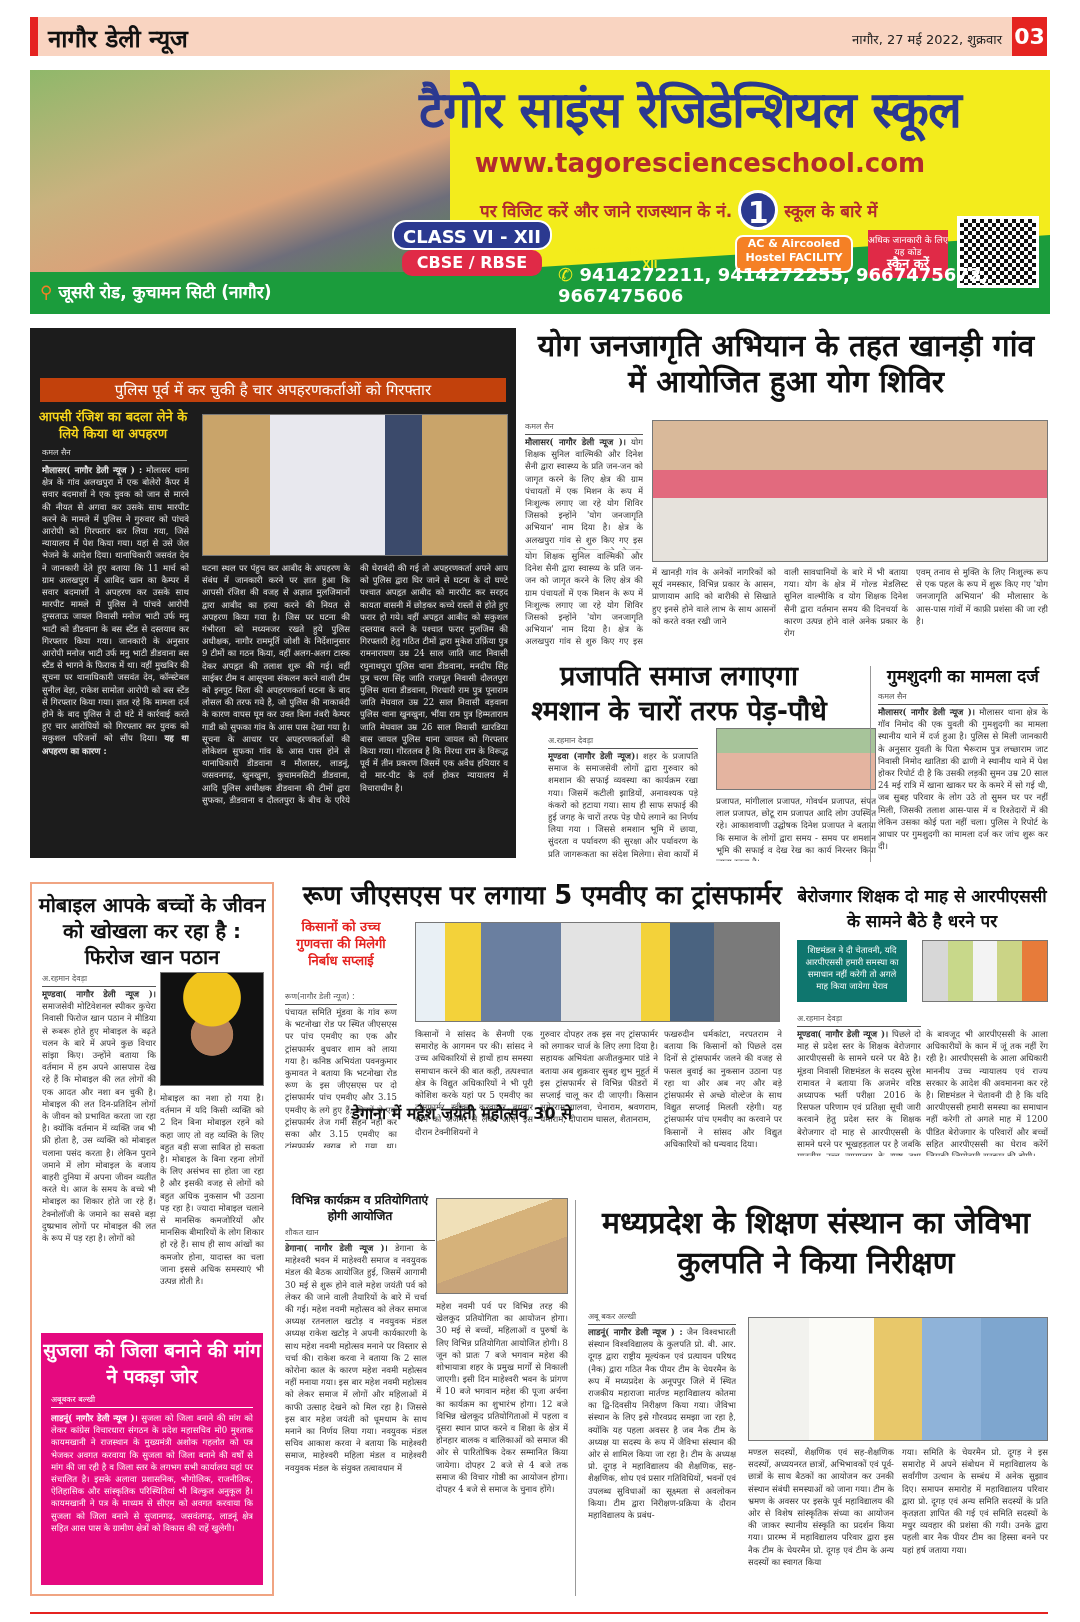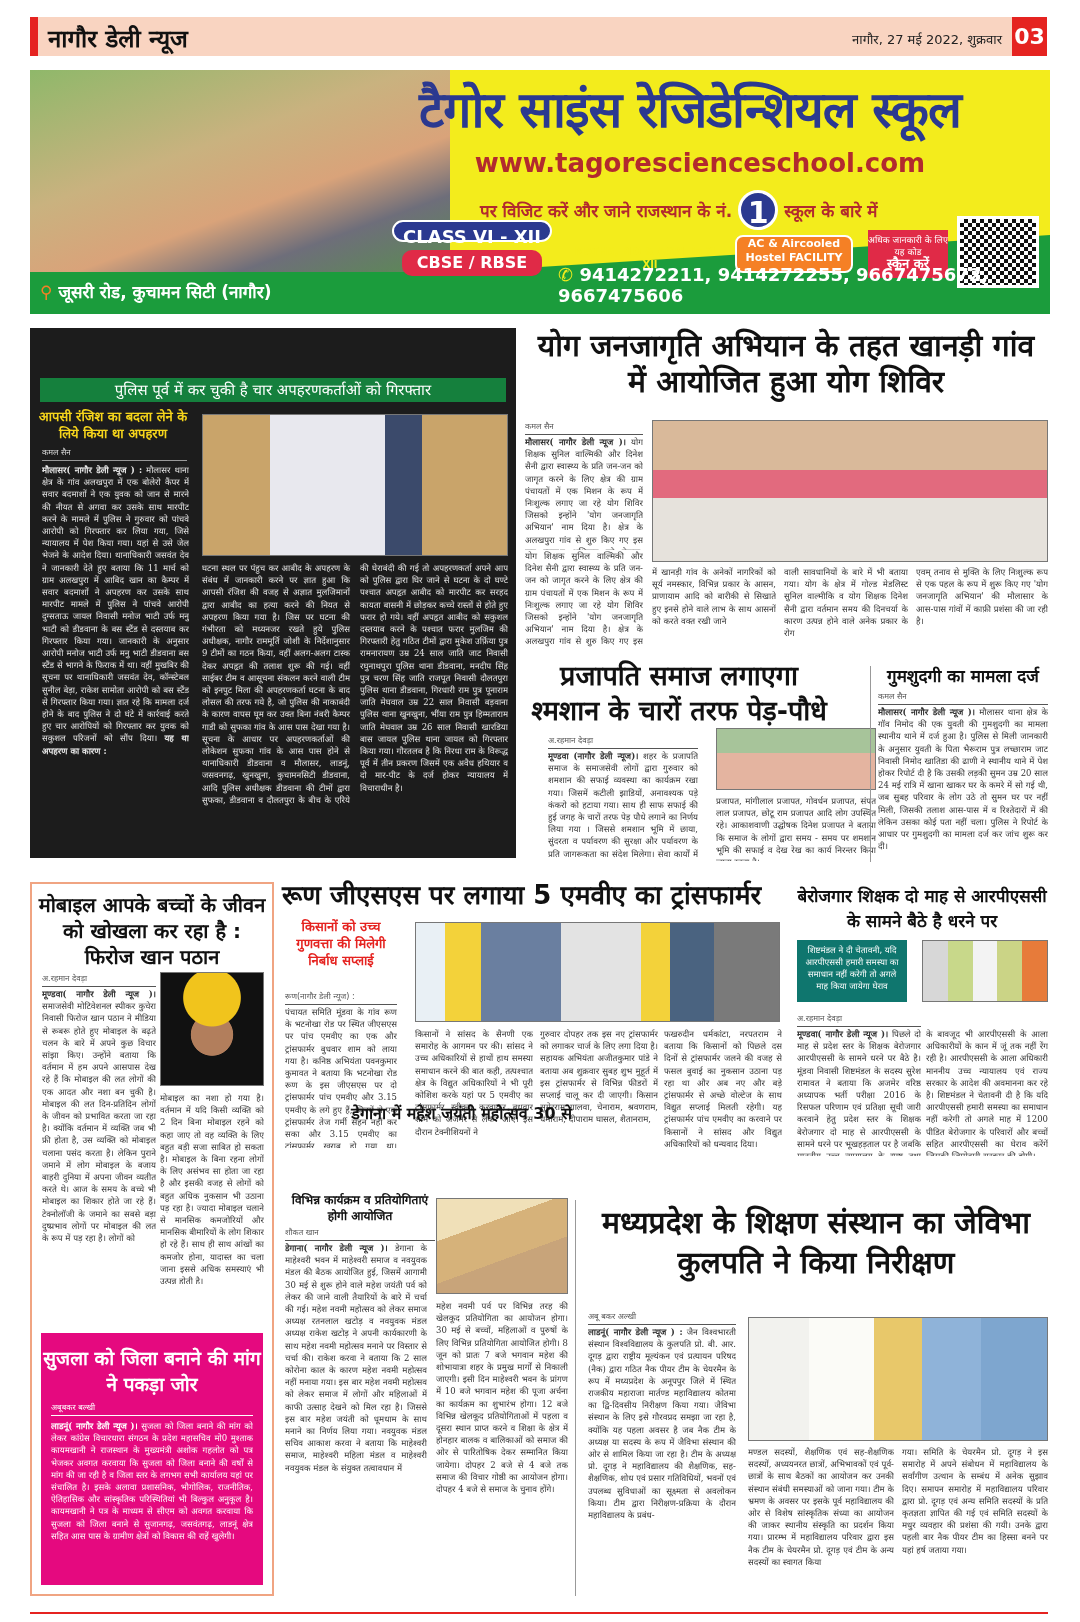--- a/index.html
+++ b/index.html
@@ -17,33 +17,33 @@
 #topbar .pg{position:absolute;right:0;top:0;width:35px;height:39px;background:#e52320;color:#fff;font-size:22px;font-weight:bold;text-align:center;line-height:39px}
 
 #ad{left:30px;top:70px;width:1020px;height:244px;background:#f3ec1c;overflow:hidden}
 #ad .scene{position:absolute;left:0;top:0;width:420px;height:244px;background:linear-gradient(160deg,#8fb86a 0%,#c9b27f 35%,#d9a37a 55%,#6e6e7a 70%,#4f9d3a 100%)}
 #ad .green{position:absolute;left:0;top:202px;width:1020px;height:42px;background:#1b9c3c}
 #ad .greenwedge{position:absolute;left:380px;top:165px;width:640px;height:40px;background:#1b9c3c;clip-path:polygon(0 100%,100% 0,100% 100%)}
 #ad .h1{position:absolute;left:300px;top:4px;width:720px;font-size:50px;font-weight:bold;color:#2b3990;text-align:center;letter-spacing:-1px}
 #ad .url{position:absolute;left:440px;top:78px;width:460px;font-size:26px;font-weight:bold;color:#b22a2e;text-align:center}
 #ad .visit{position:absolute;left:450px;top:120px;width:560px;font-size:17px;color:#b22a2e;font-weight:bold;display:flex;align-items:center;gap:6px}
 #ad .num1{display:inline-block;width:40px;height:40px;border-radius:50%;background:#2b3990;color:#fff;font-size:30px;font-weight:bold;text-align:center;line-height:40px;border:3px solid #fff}
-#ad .cls{position:absolute;left:362px;top:150px;width:160px;height:22px;background:#2b3990;color:#fff;font-weight:bold;font-size:18px;text-align:center;line-height:30px;border-radius:14px;border:2px solid #fff}
+#ad .cls{position:absolute;left:362px;top:150px;width:160px;height:30px;background:#2b3990;color:#fff;font-weight:bold;font-size:18px;text-align:center;line-height:30px;border-radius:14px;border:2px solid #fff}
 #ad .board{position:absolute;left:372px;top:180px;width:140px;height:26px;background:#e02a47;color:#fff;font-weight:bold;font-size:16px;text-align:center;line-height:26px;border-radius:10px}
 #ad .subj{position:absolute;left:545px;top:175px;width:150px;font-size:10px;color:#f3ec1c;font-weight:bold;text-align:center;line-height:13px}
 #ad .ac{position:absolute;left:705px;top:165px;width:118px;height:38px;background:#f58025;color:#fff;font-size:11px;font-weight:bold;text-align:center;line-height:14px;border-radius:8px;border:2px solid #fff}
 #ad .scan{position:absolute;left:838px;top:160px;width:80px;height:48px;background:#e02a47;color:#fff;font-size:9px;text-align:center;line-height:12px;padding-top:4px}
 #ad .scan b{font-size:13px;display:block}
 #ad .qr{position:absolute;left:927px;top:146px;width:82px;height:72px;background:repeating-conic-gradient(#111 0 25%,#fff 0 50%) 0 0/8px 8px;border:3px solid #fff}
 #ad .addr{position:absolute;left:10px;top:210px;font-size:17px;color:#fff;font-weight:bold}
 #ad .phones{position:absolute;left:528px;top:194px;font-size:18px;color:#fff;font-weight:bold}
 
 #s1{left:30px;top:328px;width:486px;height:530px;background:#1c1c1c}
 #s1 .h{position:absolute;left:0;top:8px;width:486px;font-size:29px;color:#fff}
-#s1 .sub{position:absolute;left:10px;top:50px;width:466px;height:24px;background:#15803d;color:#fff;font-size:15px;text-align:center;line-height:24px}
+#s1 .sub{position:absolute;left:10px;top:50px;width:466px;height:24px;background:#c2410c;color:#fff;font-size:15px;text-align:center;line-height:24px}
 #s1 .kick{position:absolute;left:8px;top:80px;width:150px;font-size:13px;color:#f6d51b;font-weight:bold;text-align:center;line-height:17px}
 #s1 .by{position:absolute;left:12px;top:118px;width:145px;font-size:8px;color:#ddd;border-bottom:1.5px solid #999;padding-bottom:3px}
 #s1 .txt{color:#e6e6e6}
 
 .vline{position:absolute;width:1px;background:#999}
 </style>
 </head>
 <body>
 
 <div id="topbar" class="abs">
@@ -109,26 +109,26 @@
 <div class="abs txt" style="left:878px;top:706px;width:170px;height:154px;overflow:hidden"><b>मौलासर( नागौर डेली न्यूज )।</b> <span>मौलासर थाना क्षेत्र के गॉव निमोद की एक युवती की गुमशुदगी का मामला स्थानीय थाने में दर्ज हुआ है। पुलिस से मिली जानकारी के अनुसार युवती के पिता भैरूराम पुत्र लच्छाराम जाट निवासी निमोद खातिडा की ढाणी ने स्थानीय थाने में पेश होकर रिपोर्ट दी है कि उसकी लड़की सुमन उम्र 20 साल 24 मई रात्रि में खाना खाकर घर के कमरे में सो गई थी, जब सुबह परिवार के लोग उठे तो सुमन घर पर नहीं मिली, जिसकी तलाश आस-पास में व रिश्तेदारों में की लेकिन उसका कोई पता नहीं चला। पुलिस ने रिपोर्ट के आधार पर गुमशुदगी का मामला दर्ज कर जांच शुरू कर दी।</span></div>
 
 <div class="abs" style="left:30px;top:882px;width:244px;height:714px;border:2px solid #f0a482"></div>
 <div class="abs hd" style="left:36px;top:892px;width:232px;font-size:20px;line-height:26px">मोबाइल आपके बच्चों के जीवन को खोखला कर रहा है : फिरोज खान पठान</div>
 <div class="abs byline" style="left:42px;top:972px;width:114px">अ.रहमान देवड़ा</div>
 <div class="abs txt" style="left:42px;top:988px;width:114px;height:296px;overflow:hidden"><b>मूण्डवा( नागौर डेली न्यूज )।</b> <span>समाजसेवी मोटिवेशनल स्पीकर कुचेरा निवासी फिरोज खान पठान ने मीडिया से रूबरू होते हुए मोबाइल के बढ़ते चलन के बारे में अपने कुछ विचार सांझा किए। उन्होंने बताया कि वर्तमान में हम अपने आसपास देख रहे हैं कि मोबाइल की लत लोगों की एक आदत और नशा बन चुकी है। मोबाइल की लत दिन-प्रतिदिन लोगों के जीवन को प्रभावित करता जा रहा है। क्योंकि वर्तमान में व्यक्ति जब भी फ्री होता है, उस व्यक्ति को मोबाइल चलाना पसंद करता है। लेकिन पुराने जमाने में लोग मोबाइल के बजाय बाहरी दुनिया में अपना जीवन व्यतीत करते थे। आज के समय के बच्चे भी मोबाइल का शिकार होते जा रहे हैं। टेक्नोलॉजी के जमाने का सबसे बड़ा दुष्प्रभाव लोगों पर मोबाइल की लत के रूप में पड़ रहा है। लोगों को</span></div>
 <div class="photo" style="left:160px;top:972px;width:104px;height:114px;background:radial-gradient(circle at 50% 22%,#f1c41c 0 28%,transparent 29%),radial-gradient(circle at 50% 55%,#b27e5c 0 26%,#111 27%)"></div>
 <div class="abs txt" style="left:160px;top:1092px;width:104px;height:192px;overflow:hidden">मोबाइल का नशा हो गया है। वर्तमान में यदि किसी व्यक्ति को 2 दिन बिना मोबाइल रहने को कहा जाए तो वह व्यक्ति के लिए बहुत बड़ी सजा साबित हो सकता है। मोबाइल के बिना रहना लोगों के लिए असंभव सा होता जा रहा है और इसकी वजह से लोगों को बहुत अधिक नुकसान भी उठाना पड़ रहा है। ज्यादा मोबाइल चलाने से मानसिक कमजोरियों और मानसिक बीमारियों के लोग शिकार हो रहे हैं। साथ ही साथ आंखों का कमजोर होना, यादास्त का चला जाना इससे अधिक समस्याएं भी उत्पन्न होती है।</div>
 
 <div class="abs" style="left:41px;top:1333px;width:222px;height:252px;background:#e5097f">
-  <div class="hd" style="color:#fff;font-size:19px;line-height:26px;padding-top:12px">सुजला को जिला बनाने की मांग ने पकड़ा जोर</div>
+  <div class="hd" style="color:#fff;font-size:19px;line-height:26px;padding-top:4px">सुजला को जिला बनाने की मांग ने पकड़ा जोर</div>
   <div style="margin:4px 10px 4px;font-size:8px;color:#fff;border-bottom:1px solid #fff;padding-bottom:3px">अबूबकर बल्खी</div>
   <div class="txt" style="margin:0 10px;color:#fff;height:150px;overflow:hidden"><b>लाडनूं( नागौर डेली न्यूज )।</b> <span>सुजला को जिला बनाने की मांग को लेकर कांग्रेस विचारधारा संगठन के प्रदेश महासचिव मो0 मुश्ताक कायमखानी ने राजस्थान के मुख्यमंत्री अशोक गहलोत को पत्र भेजकर अवगत करवाया कि सुजला को जिला बनाने की वर्षों से मांग की जा रही है व जिला स्तर के लगभग सभी कार्यालय यहां पर संचालित है। इसके अलावा प्रशासनिक, भौगोलिक, राजनीतिक, ऐतिहासिक और सांस्कृतिक परिस्थितियां भी बिल्कुल अनुकूल है। कायमखानी ने पत्र के माध्यम से सीएम को अवगत करवाया कि सुजला को जिला बनाने से सुजानगढ़, जसवंतगढ़, लाडनूं क्षेत्र सहित आस पास के ग्रामीण क्षेत्रों को विकास की राहें खुलेगी।</span></div>
 </div>
 
-<div class="abs hd" style="left:282px;top:880px;width:500px;font-size:26px;text-align:left">रूण जीएसएस पर लगाया 5 एमवीए का ट्रांसफार्मर</div>
+<div class="abs hd" style="left:282px;top:880px;width:500px;font-size:26px;text-align:right">रूण जीएसएस पर लगाया 5 एमवीए का ट्रांसफार्मर</div>
 <div class="abs hd" style="left:285px;top:918px;width:112px;font-size:13px;line-height:17px;color:#e52320">किसानों को उच्च गुणवत्ता की मिलेगी निर्बाध सप्लाई</div>
 <div class="abs byline" style="left:285px;top:990px;width:112px">रूण(नागौर डेली न्यूज) :</div>
 <div class="photo" style="left:415px;top:922px;width:365px;height:100px;background:linear-gradient(90deg,#e9f0f5 0 8%,#f3d23a 8% 18%,#6a7fa0 18% 40%,#e3e3e3 40% 62%,#f3d23a 62% 70%,#4a6380 70% 82%,#7a7a7a 82%)"></div>
 <div class="abs txt" style="left:285px;top:1006px;width:112px;height:142px;overflow:hidden">पंचायत समिति मूंडवा के गांव रूण के भटनोखा रोड पर स्थित जीएसएस पर पांच एमवीए का एक और ट्रांसफार्मर बुधवार शाम को लाया गया है। कनिष्ठ अभियंता पवनकुमार कुमावत ने बताया कि भटनोखा रोड रूण के इस जीएसएस पर दो ट्रांसफार्मर पांच एमवीए और 3.15 एमवीए के लगे हुए हैं, जिनमें से एक ट्रांसफार्मर तेज गर्मी सहन नहीं कर सका और 3.15 एमवीए का ट्रांसफार्मर खराब हो गया था। किसानों की मांग थी कि यहां पर 5 एमवीए का ट्रांसफार्मर स्वीकृत करके भेजा जाए। इस आशय की मांग क्षेत्र के</div>
 
 <div class="abs txt" style="left:415px;top:1028px;width:118px;height:126px;overflow:hidden">किसानों ने सांसद के सैनणी एक समारोह के आगमन पर की। सांसद ने उच्च अधिकारियों से हाथों हाथ समस्या समाधान करने की बात कही, तत्पश्चात क्षेत्र के विद्युत अधिकारियों ने भी पूरी कोशिश करके यहां पर 5 एमवीए का ट्रांसफार्मर स्वीकृत करवाकर बुधवार शाम को अजमेर से लेकर आए। इस दौरान टेक्नीशियनों ने</div>
 <div class="abs txt" style="left:540px;top:1028px;width:118px;height:126px;overflow:hidden">गुरुवार दोपहर तक इस नए ट्रांसफार्मर को लगाकर चार्ज के लिए लगा दिया है। सहायक अभियंता अजीतकुमार पांडे ने बताया अब शुक्रवार सुबह शुभ मुहूर्त में इस ट्रांसफार्मर से विभिन्न फीडरों में सप्लाई चालू कर दी जाएगी। किसान सुमेरराम गालवा, चेनाराम, श्रवणराम, धर्माराम, दीपाराम घासल, शैतानराम,</div>
 <div class="abs txt" style="left:664px;top:1028px;width:118px;height:126px;overflow:hidden">फखरुदीन धर्मकांटा, नरपतराम ने बताया कि किसानों को पिछले दस दिनों से ट्रांसफार्मर जलने की वजह से फसल बुवाई का नुकसान उठाना पड़ रहा था और अब नए और बड़े ट्रांसफार्मर से अच्छे वोल्टेज के साथ विद्युत सप्लाई मिलती रहेगी। यह ट्रांसफार्मर पांच एमवीए का करवाने पर किसानों ने सांसद और विद्युत अधिकारियों को धन्यवाद दिया।</div>
 
 <div class="abs hd" style="left:796px;top:884px;width:252px;font-size:17px;line-height:25px">बेरोजगार शिक्षक दो माह से आरपीएससी के सामने बैठे है धरने पर</div>

